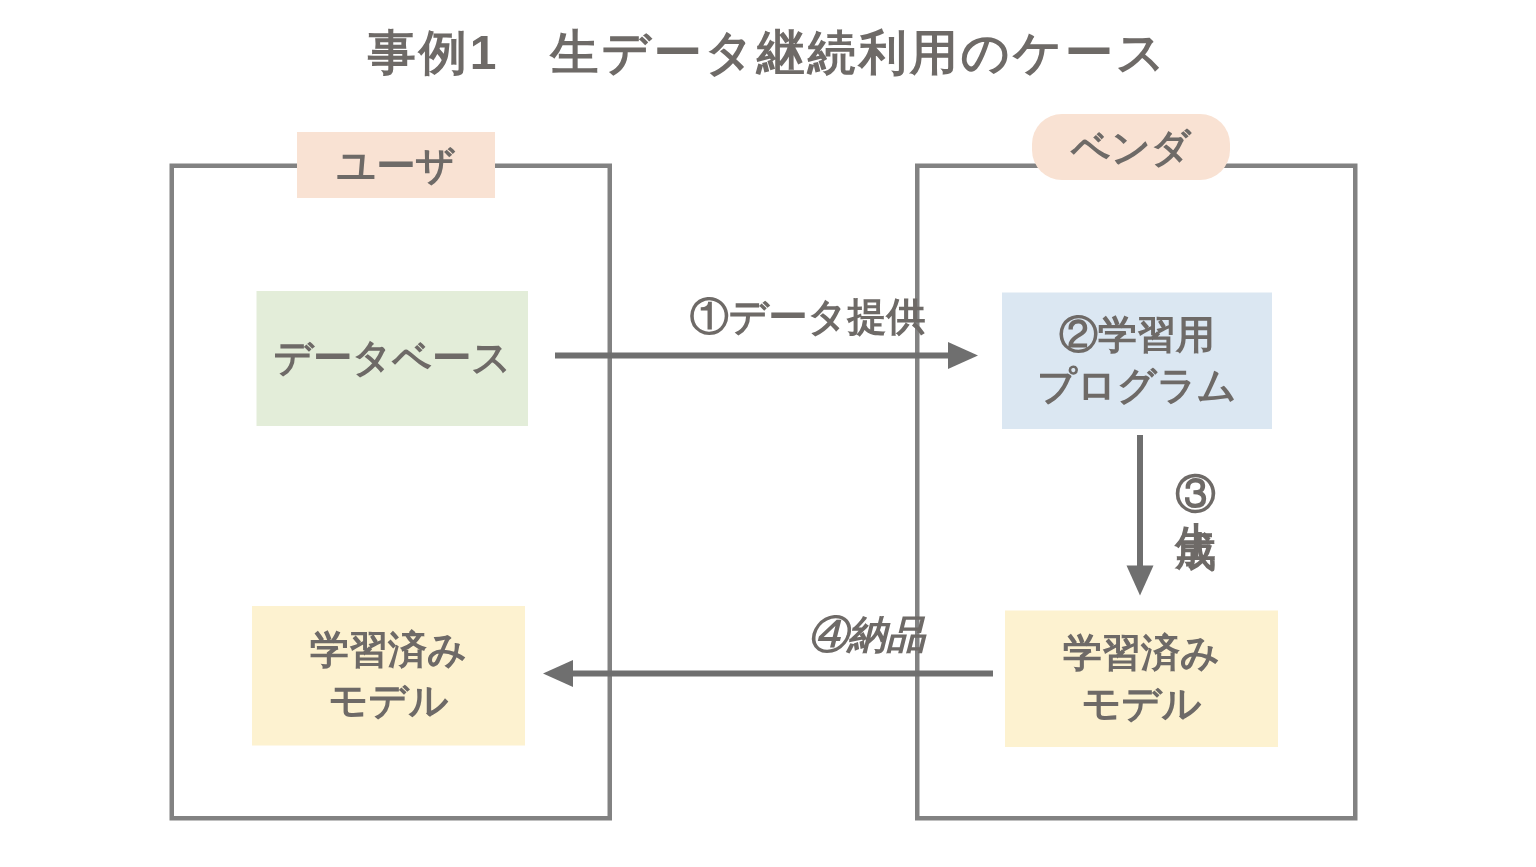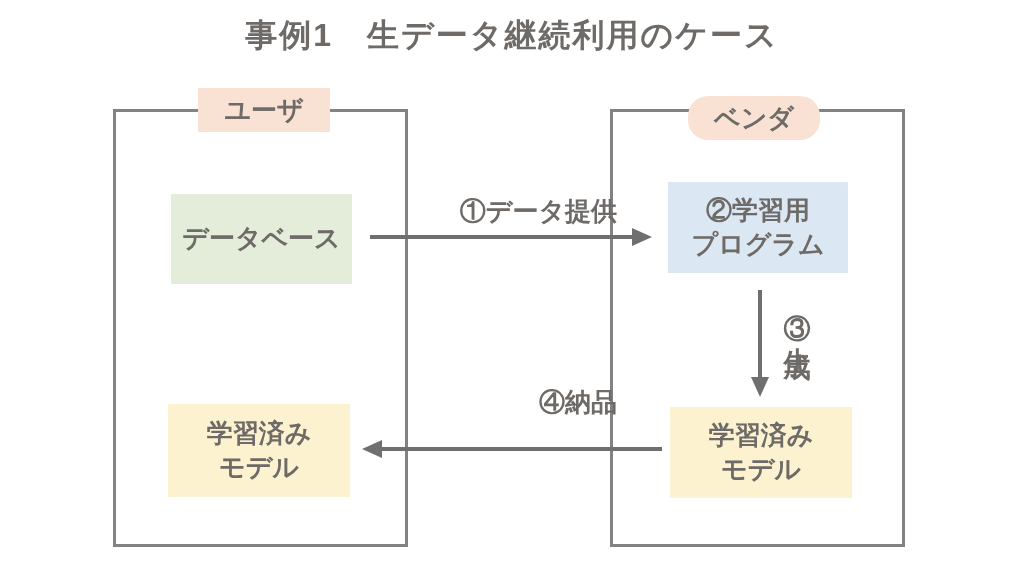--- a/index.html
+++ b/index.html
@@ -35,46 +35,46 @@
   .lane-header {
     position:absolute;
     width:132px; height:44px;
     background: var(--header_bg);
     display:flex; align-items:center; justify-content:center;
     font-size:26px; font-weight:bold;
     color: var(--text);
     z-index:3;
   }
   .lane-header.user   { left:198px; top:88px; }
-  .lane-header.vendor { left:688px; top:96px;border-radius:20px; }
+  .lane-header.vendor { left:688px; top:76px;border-radius:20px; }
 
   .node {
     position:absolute;
     display:flex; align-items:center; justify-content:center;
     text-align:center;
     font-size:26px; font-weight:bold;
     line-height:1.3;
     color: var(--text);
     white-space:pre-line;
     z-index:2;
   }
   .node.database      { left:171px; top:194px; width:181px; height:90px; background: var(--database_bg); }
-  .node.program       { left:668px; top:182px; width:180px; height:91px; background: var(--program_bg); }
+  .node.program       { left:668px; top:195px; width:180px; height:91px; background: var(--program_bg); }
   .node.model-user    { left:168px; top:404px; width:182px; height:93px; background: var(--model_bg); }
   .node.model-vendor  { left:670px; top:407px; width:182px; height:91px; background: var(--model_bg); }
 
   .arrow-label {
     position:absolute;
     font-size:26px; font-weight:bold;
     color: var(--text);
     text-align:right;
     z-index:4;
   }
   .arrow-label.provision { left:407px; top:194px; width:210px; }
-  .arrow-label.delivery  { left:407px; top:385px; width:210px; }
+  .arrow-label.delivery  { left:407px; top:406px; width:210px;font-style:italic; }
   .arrow-label.generation {
     left:783px; top:293px;
     writing-mode:vertical-rl;
     text-orientation:upright;
     font-size:27px;
     letter-spacing:6px;
     line-height:1;
   }
   svg.arrow-layer {
     position:absolute; left:0; top:0;

